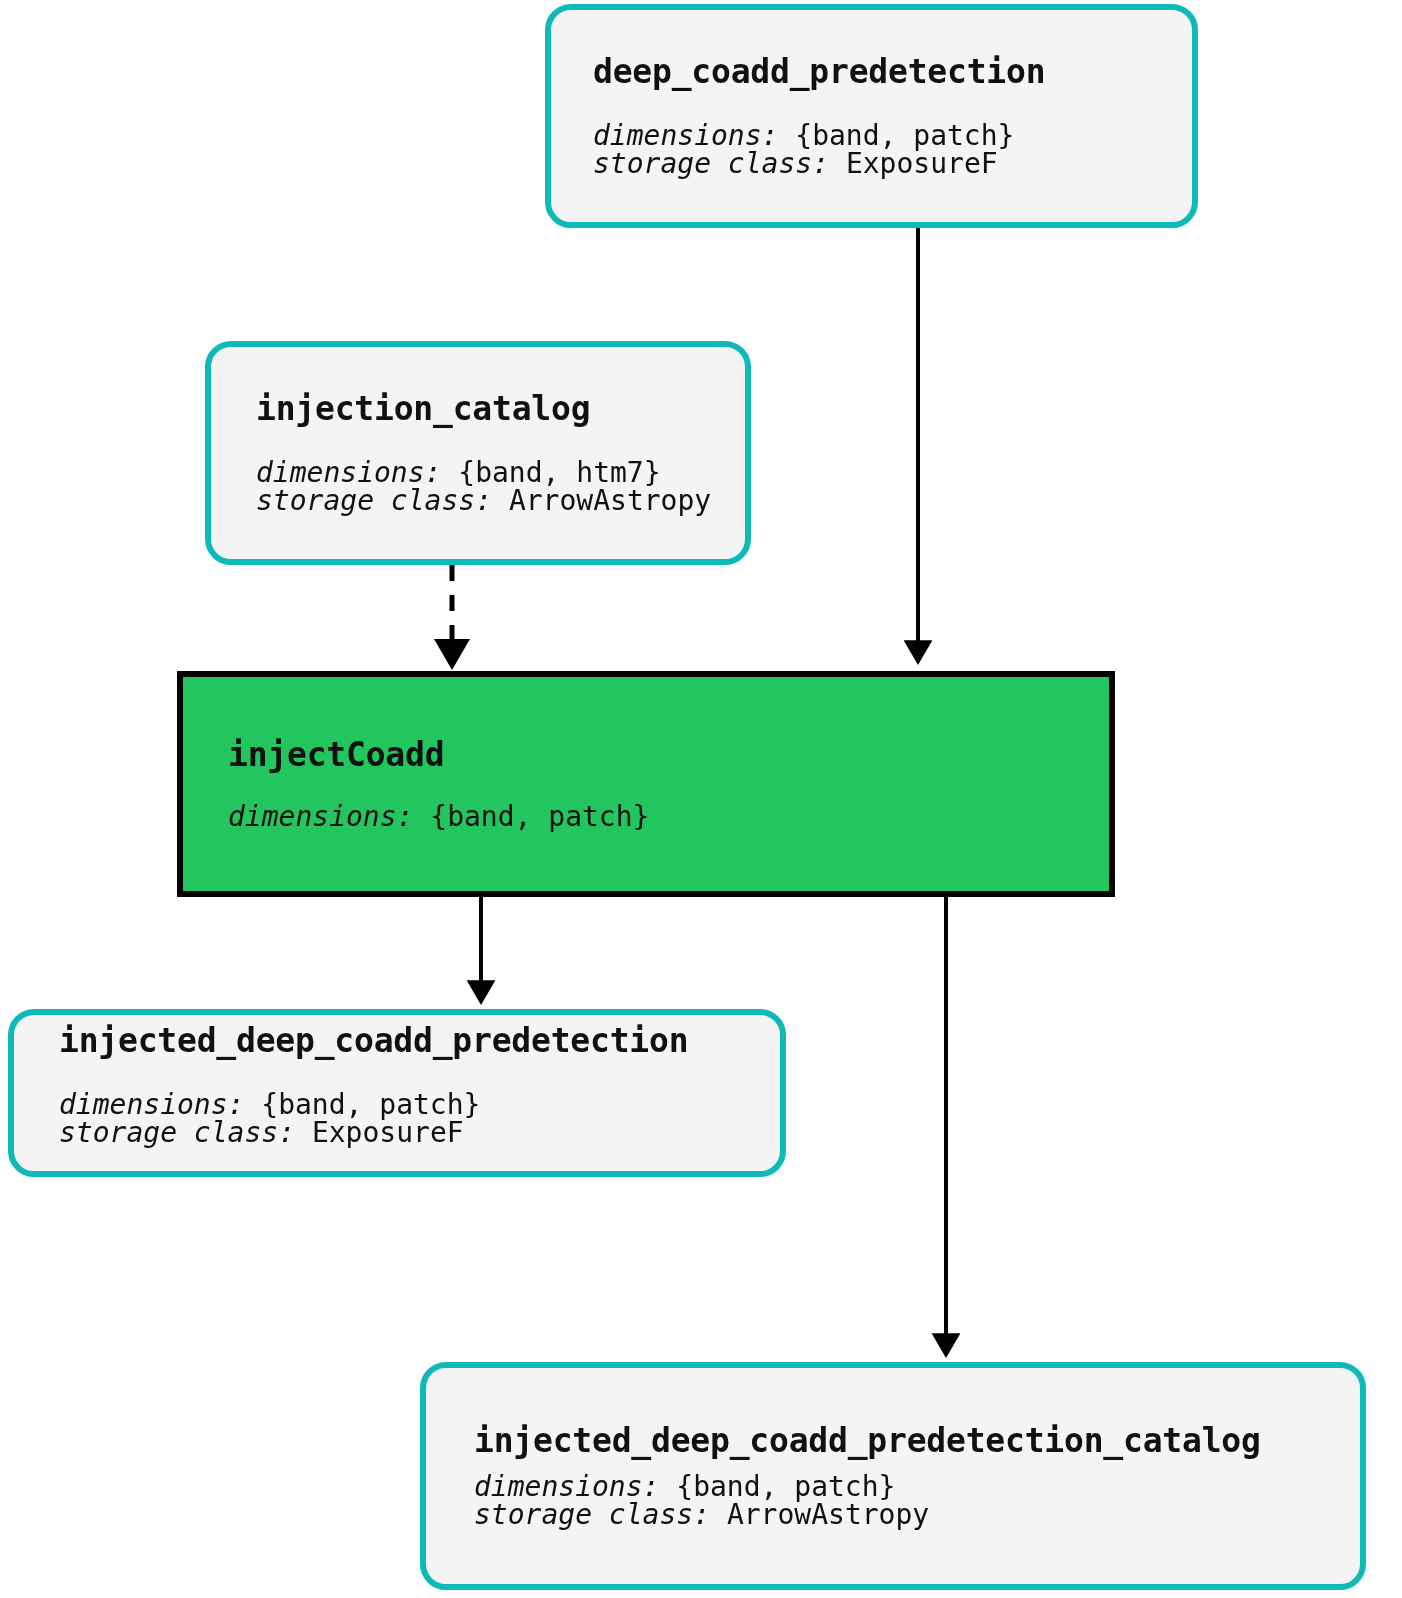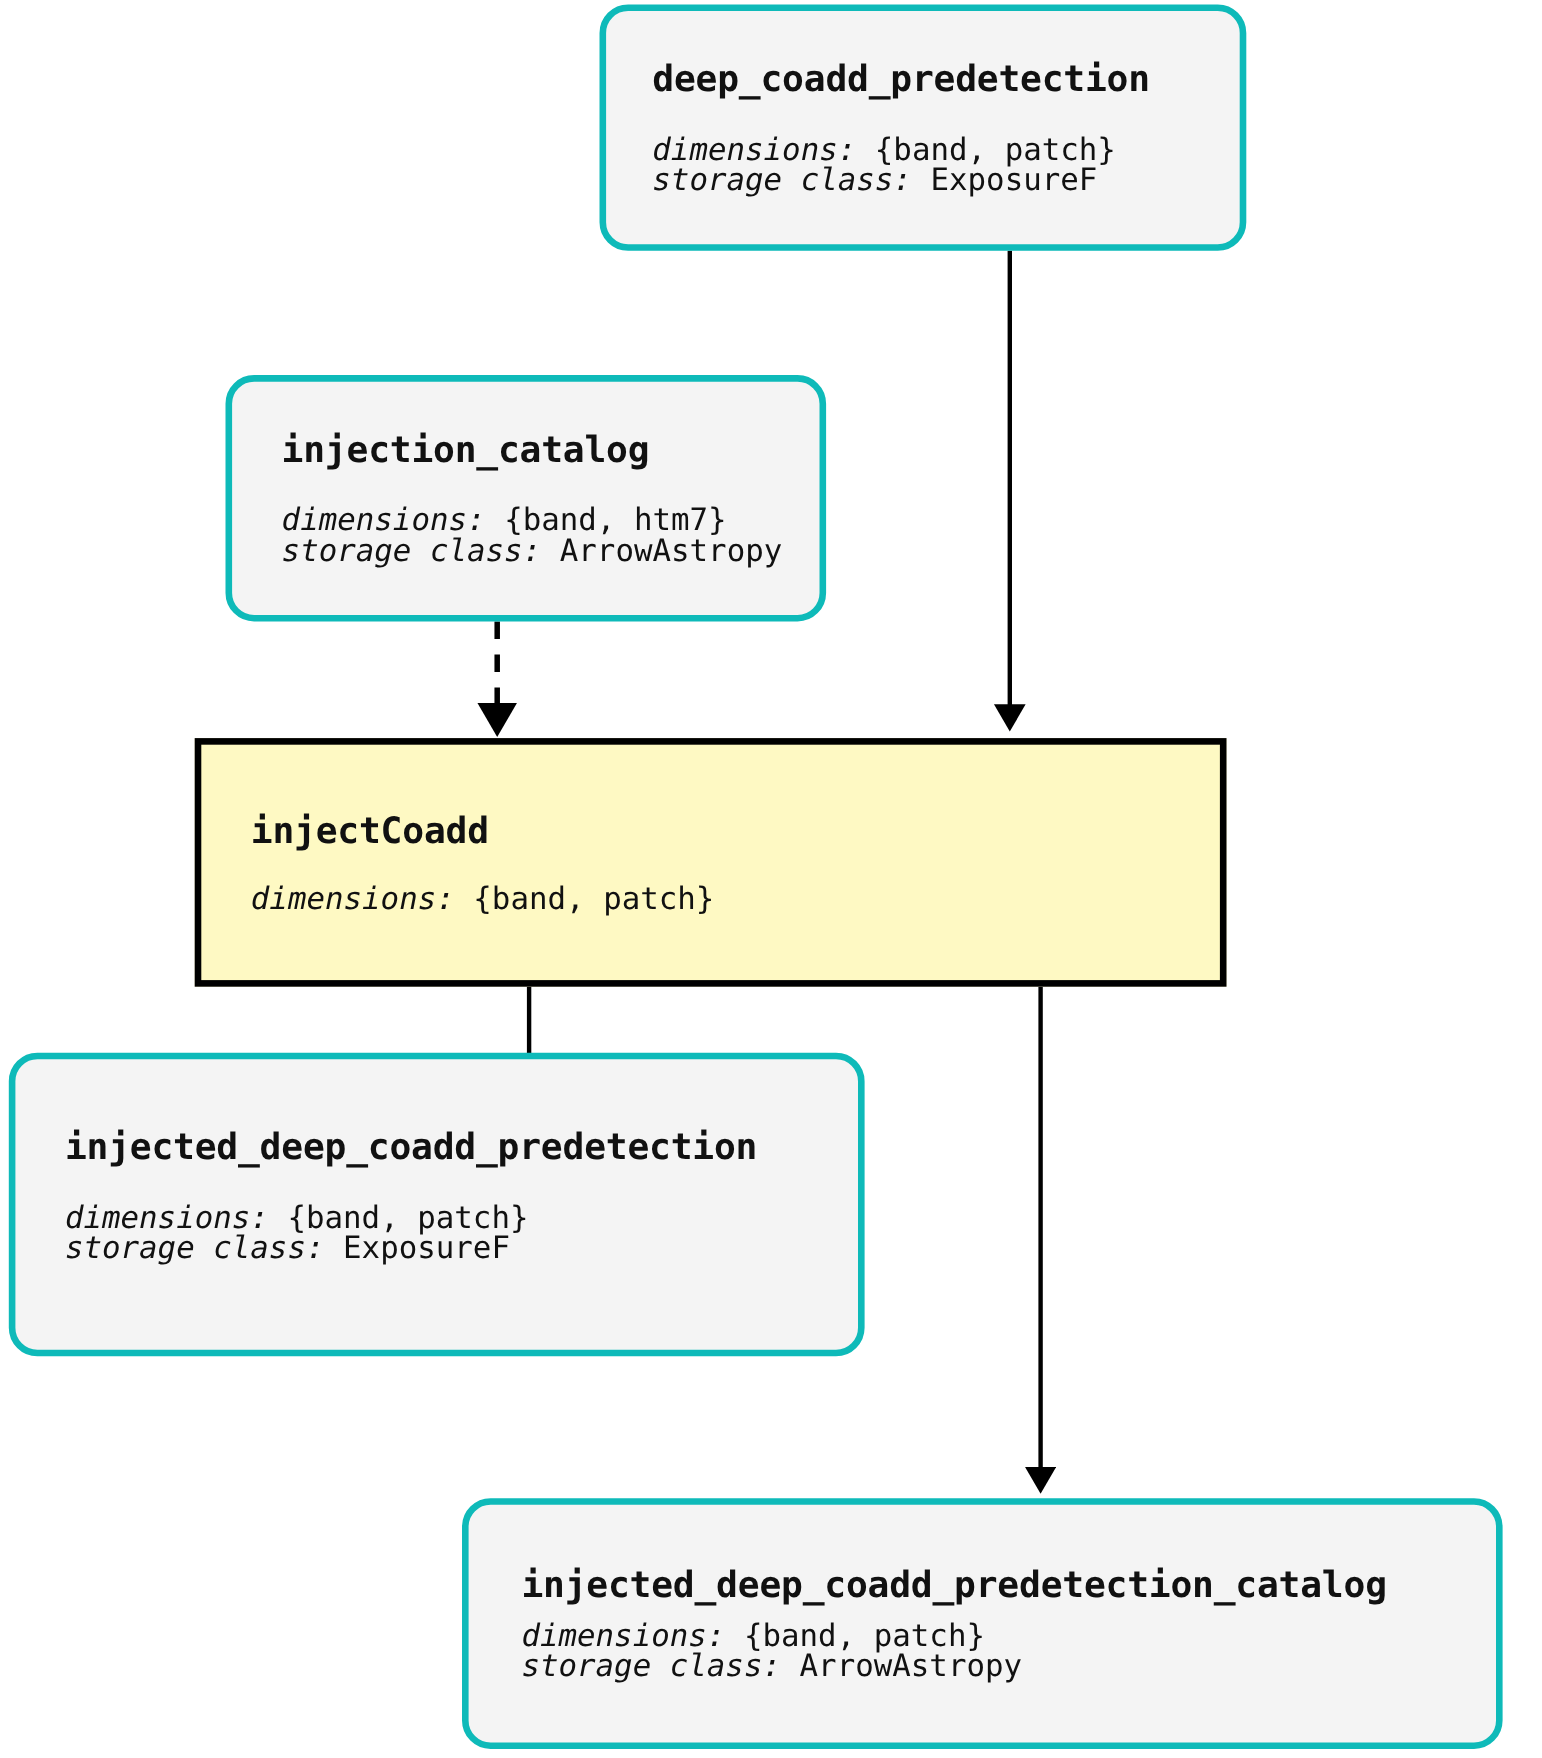--- a/index.html
+++ b/index.html
@@ -39,21 +39,21 @@
     justify-content: center;
   }
 
   .dataset {
     background: #F4F4F4;
     border: 6px solid #0EBAB9;
     border-radius: 26px;
   }
 
   .task {
-    background: #fef9c3;
+    background: #22c55e;
     border: 6px solid #000000;
     border-radius: 0;
   }
 
   .node-title {
     font-weight: bold;
     font-size: 33px;
     line-height: 1.0;
     color: #111111;
     letter-spacing: -0.2px;
@@ -69,21 +69,21 @@
 
   .node-line .lbl {
     font-style: italic;
   }
 
   
 
   #node-deep_coadd_predetection {
     left: 545px;
     top: 4px;
-    width: 588px;
+    width: 653px;
     height: 224px;
     padding: 0 16px 0 42px;
   }
   #node-deep_coadd_predetection .node-title { margin-bottom: 34px; }
   #node-deep_coadd_predetection .node-line:first-of-type { margin-bottom: 33px; }
 
   #node-injection_catalog {
     left: 177px;
     top: 341px;
     width: 546px;
@@ -99,23 +99,23 @@
     top: 671px;
     width: 938px;
     height: 226px;
     padding: 0 0 0 45px;
   }
   #node-injectCoadd .node-title { margin-bottom: 32px; }
   #node-injectCoadd .node-line:first-of-type { margin-bottom: 30px; }
 
   #node-injected_deep_coadd_predetection {
     left: 8px;
-    top: 957px;
+    top: 1009px;
     width: 778px;
-    height: 276px;
+    height: 168px;
     padding: 0 0 16px 45px;
   }
   #node-injected_deep_coadd_predetection .node-title { margin-bottom: 34px; }
   #node-injected_deep_coadd_predetection .node-line:first-of-type { margin-bottom: 33px; }
 
   #node-injected_deep_coadd_predetection_catalog {
     left: 420px;
     top: 1362px;
     width: 946px;
     height: 228px;

